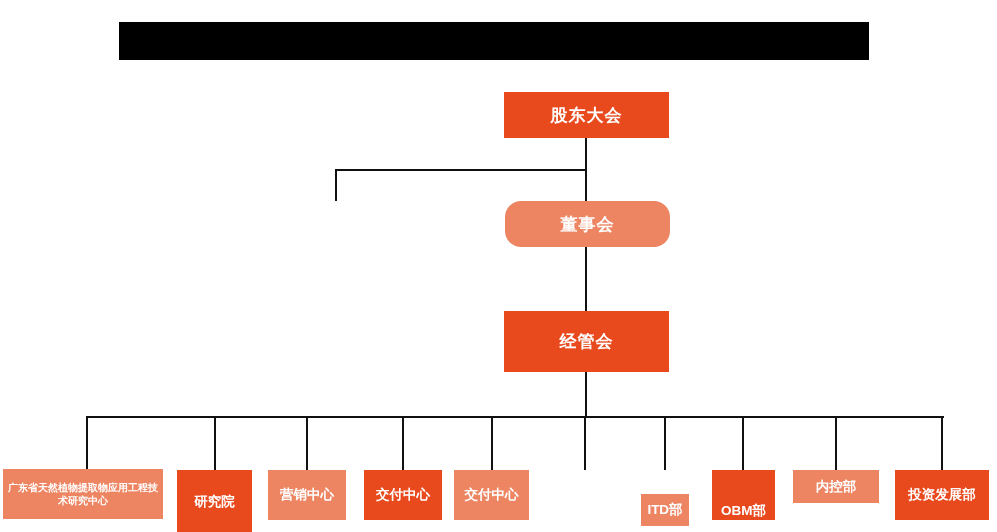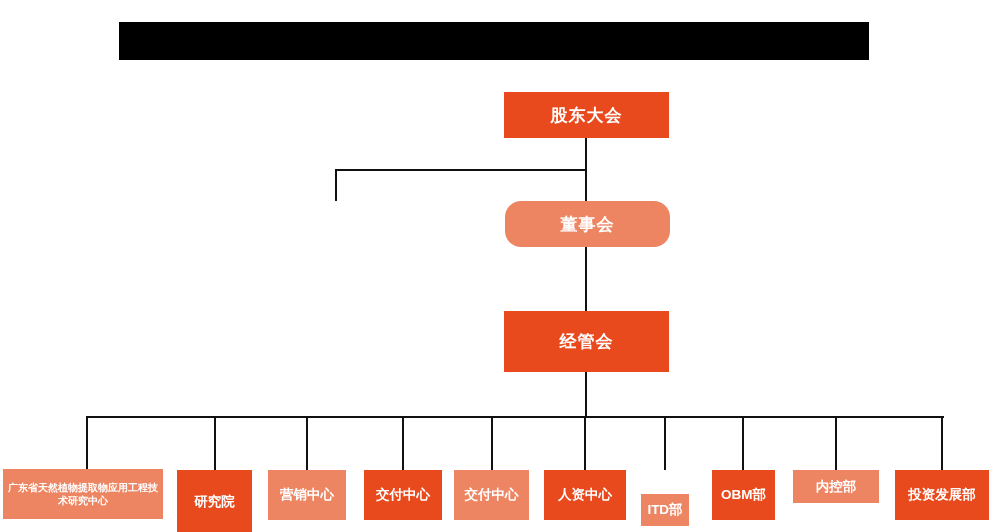--- a/index.html
+++ b/index.html
@@ -50,21 +50,21 @@
   #n-board  { left: 505px; top: 201px; width: 165px; height: 46px; border-radius: 16px; }
   #n-mgmt   { left: 504px; top: 311px; width: 165px; height: 61px; }
 
   #d0 { left:   3px; top: 469px; width: 160px; height: 50px; }
   #d1 { left: 177px; top: 470px; width:  75px; height: 64px; }
   #d2 { left: 268px; top: 470px; width:  78px; height: 50px; }
   #d3 { left: 364px; top: 470px; width:  78px; height: 50px; }
   #d4 { left: 454px; top: 470px; width:  75px; height: 50px; }
   #d5 { left: 544px; top: 470px; width:  82px; height: 50px; }
   #d6 { left: 641px; top: 470px; width:  48px; height: 32px; margin-top: 24px; }
-  #d7 { left: 712px; top: 470px; width:  63px; height: 50px; }
+  #d7 { left: 712px; top: 470px; width:  63px; height: 50px; align-items: flex-end; }
   #d8 { left: 793px; top: 470px; width:  86px; height: 33px; text-align: center; }
   #d9 { left: 895px; top: 470px; width:  94px; height: 50px; }
 
   
   #l-root-v   { left: 585px; top: 138px; height: 33px; }
   #l-top-h    { left: 335px; top: 169px; width: 252px; }
   #l-sup-v    { left: 335px; top: 169px; height: 32px; }
   #l-board-v  { left: 585px; top: 169px; height: 32px; }
   #l-board-mgmt-v { left: 585px; top: 247px; height: 64px; }
   #l-mgmt-v   { left: 585px; top: 358px; height: 60px; }
@@ -126,23 +126,20 @@
   </div>
   <div class="node light dept" id="d2">
     <span>营销中心</span>
   </div>
   <div class="node dark dept" id="d3">
     <span>交付中心</span>
   </div>
   <div class="node light dept" id="d4">
     <span>交付中心</span>
   </div>
-  <div class="node dark dept" id="d5">
-    <span>人资中心</span>
-  </div>
   <div class="node light dept" id="d6">
     <span>ITD部</span>
   </div>
   <div class="node dark dept" id="d7">
     <span>OBM部</span>
   </div>
   <div class="node light dept" id="d8">
     <span>内控部</span>
   </div>
   <div class="node dark dept" id="d9">

